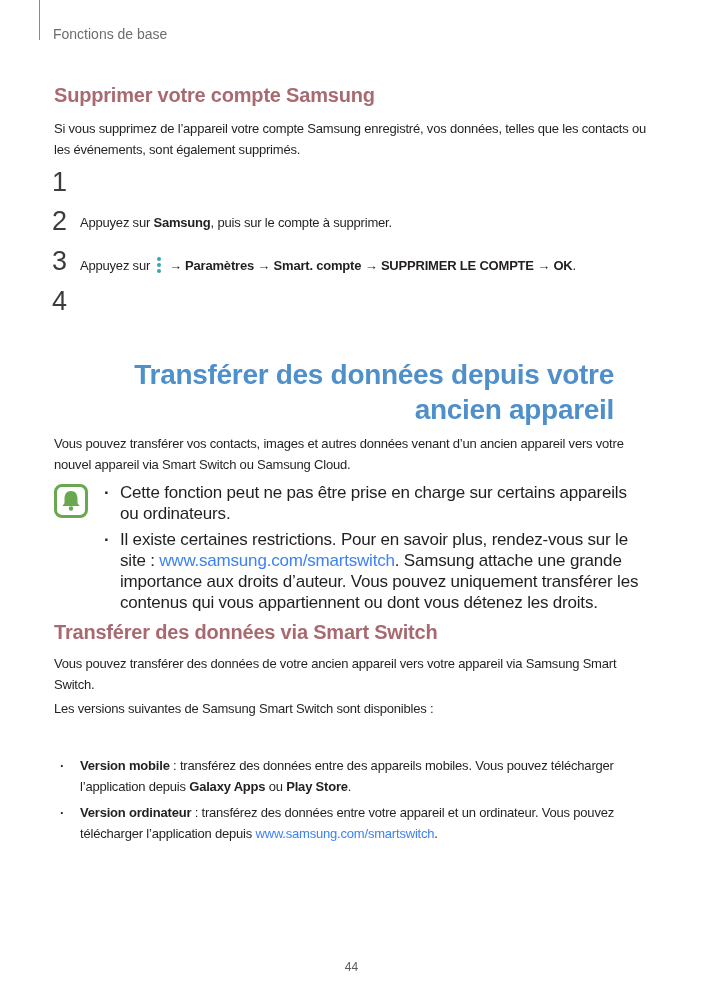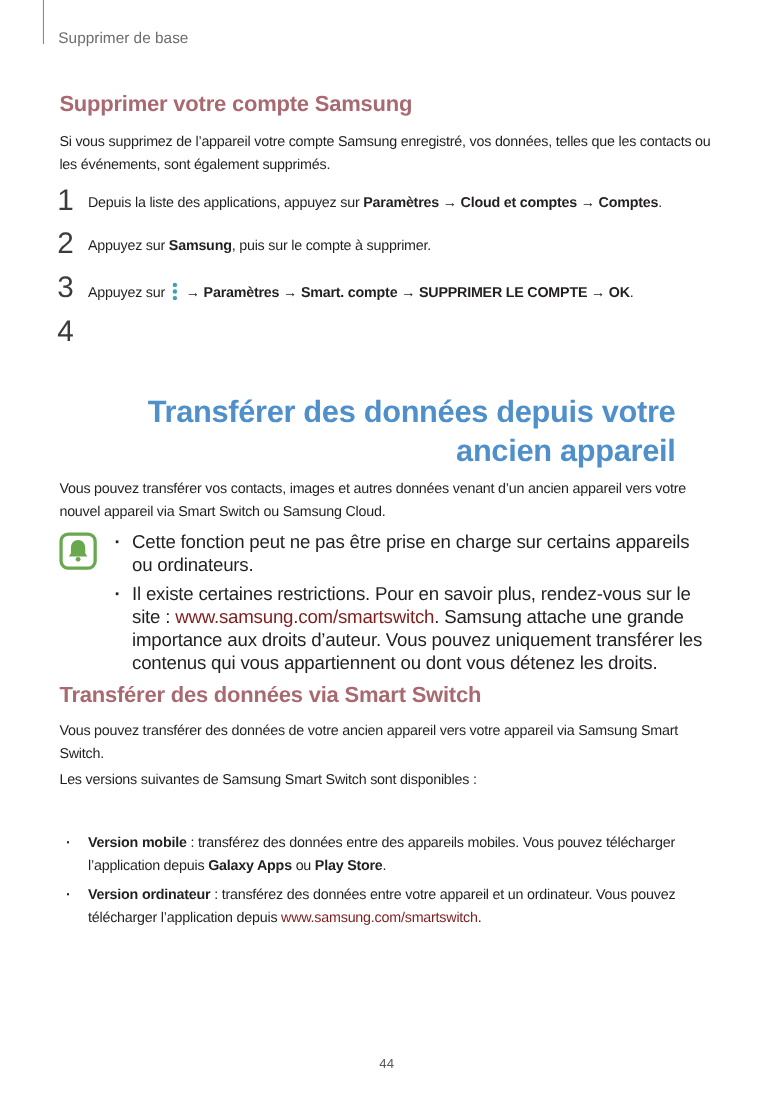--- a/index.html
+++ b/index.html
@@ -25,38 +25,37 @@
 
   .note-icon { position: absolute; left: 0; top: 484px; width: 34px; height: 34px; box-sizing: border-box; border: 3px solid #6aa84f; border-radius: 8px; background: #fff; }
   .note-icon svg { position: absolute; left: 4px; top: 3px; }
 
   .bullets { position: absolute; left: 50px; width: 545px; font-size: 17px; line-height: 21px; letter-spacing: -0.2px; }
   .bullet { position: relative; padding-left: 16px; margin-bottom: 5px; }
   .bullet::before { content: "·"; position: absolute; left: 0; top: 0; font-weight: bold; }
   .bullets2 { position: absolute; left: 0; width: 595px; font-size: 13px; line-height: 21px; letter-spacing: -0.2px; }
   .bullets2 .bullet { padding-left: 26px; margin-bottom: 5px; }
   .bullets2 .bullet::before { left: 6px; }
-  .link { color: #7f1d1d; }
+  .link { color: #3b82f6; }
 
   .page-num { position: absolute; left: 0; width: 703px; text-align: center; top: 960px; font-size: 12px; color: #5a5a5a; }
 </style>
 </head>
 <body>
 
 <div class="vline"></div>
-<div class="running-head">Supprimer de base</div>
+<div class="running-head">Fonctions de base</div>
 
 <div class="content">
 
   <div class="h2" style="top:84px;">Supprimer votre compte Samsung</div>
   <div class="para" style="top:118px;">Si vous supprimez de l’appareil votre compte Samsung enregistré, vos données, telles que les contacts ou les événements, sont également supprimés.</div>
 
   <div class="step" style="top:170px;">
     <span class="step-num">1</span>
-    <span class="step-text"><span>Depuis la liste des applications, appuyez sur </span><b>Paramètres</b><span> → </span><b>Cloud et comptes</b><span> → </span><b>Comptes</b><span>.</span></span>
   </div>
 
   <div class="step" style="top:209px;">
     <span class="step-num">2</span>
     <span class="step-text"><span>Appuyez sur </span><b>Samsung</b><span>, puis sur le compte à supprimer.</span></span>
   </div>
 
   <div class="step" style="top:249px;">
     <span class="step-num">3</span>
     <span class="step-text"><span>Appuyez sur </span><span class="more-icon"><i style="top:2px"></i><i style="top:8px"></i><i style="top:14px"></i></span><span> → </span><b>Paramètres</b><span> → </span><b>Smart. compte</b><span> → </span><b>SUPPRIMER LE COMPTE</b><span> → </span><b>OK</b><span>.</span></span>

